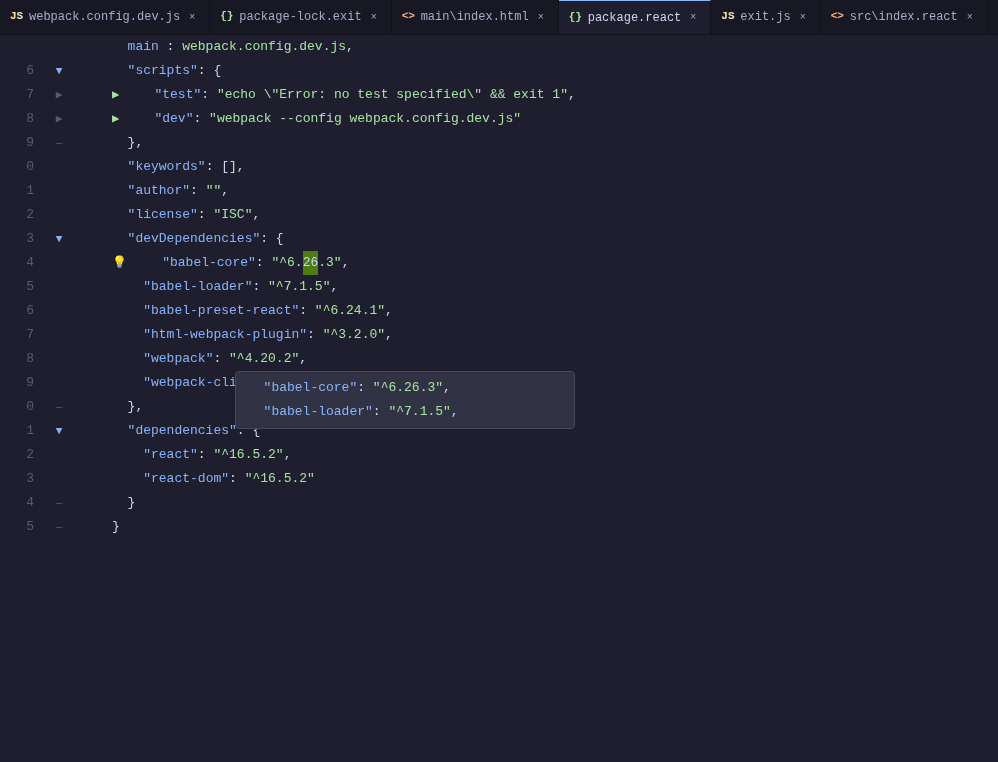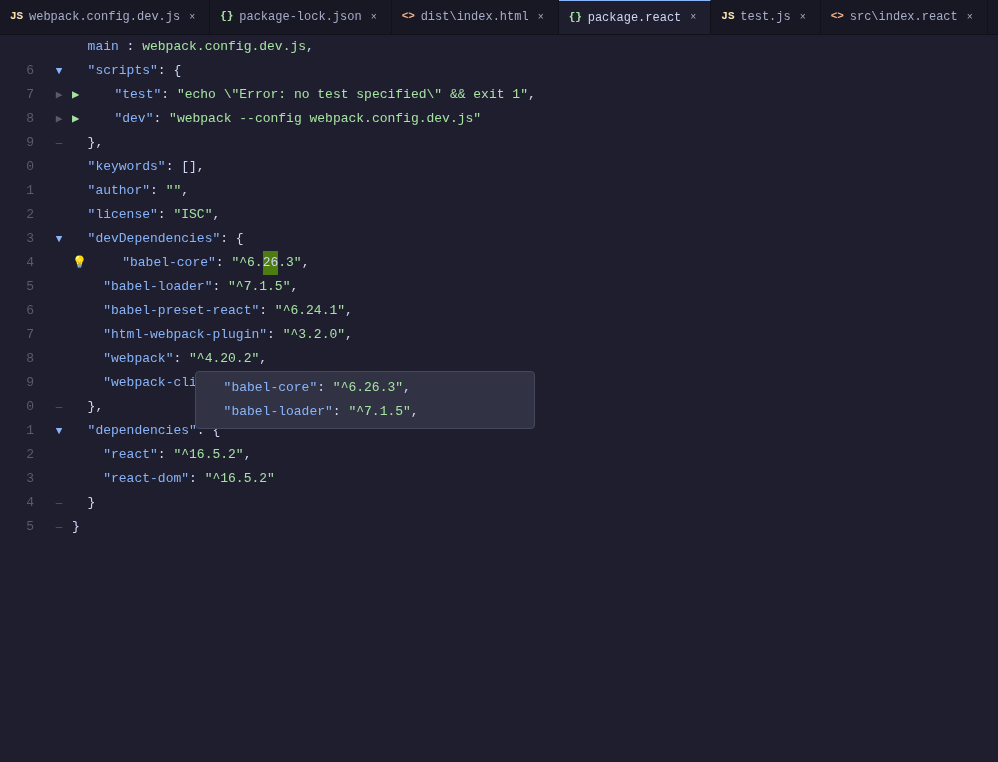--- a/index.html
+++ b/index.html
@@ -101,20 +101,21 @@
       text-align: center;
       cursor: pointer;
     }
     .fold-marker.open { color: #89b4fa; }
 
     
     .code-area {
       flex: 1;
       overflow: auto;
       padding-left: 4px;
+      margin-left: 40px;
     }
 
     .code-line {
       height: 24px;
       line-height: 24px;
       white-space: pre;
       font-size: 13px;
       display: flex;
       align-items: center;
       position: relative;
@@ -169,36 +170,36 @@
 <body>
 
 <div class="tab-bar">
   <div class="tab">
     <span class="tab-icon" style="color:#f9e2af;font-size:11px;font-weight:bold;">JS</span>
     <span>webpack.config.dev.js</span>
     <span class="tab-close">×</span>
   </div>
   <div class="tab">
     <span class="tab-icon" style="color:#a6e3a1;font-size:11px;font-weight:bold;">{}</span>
-    <span>package-lock.json</span>
+    <span>package-lock.exit</span>
     <span class="tab-close">×</span>
   </div>
   <div class="tab">
     <span class="tab-icon" style="color:#fab387;font-size:11px;font-weight:bold;">&lt;&gt;</span>
-    <span>dist\index.html</span>
+    <span>main\index.html</span>
     <span class="tab-close">×</span>
   </div>
   <div class="tab active">
     <span class="tab-icon" style="color:#a6e3a1;font-size:11px;font-weight:bold;">{}</span>
     <span>package.react</span>
     <span class="tab-close">×</span>
   </div>
   <div class="tab">
     <span class="tab-icon" style="color:#f9e2af;font-size:11px;font-weight:bold;">JS</span>
-    <span>test.js</span>
+    <span>exit.js</span>
     <span class="tab-close">×</span>
   </div>
   <div class="tab">
     <span class="tab-icon" style="color:#fab387;font-size:11px;font-weight:bold;">&lt;&gt;</span>
     <span>src\index.react</span>
     <span class="tab-close">×</span>
   </div>
 </div>
 
 <div class="editor">

